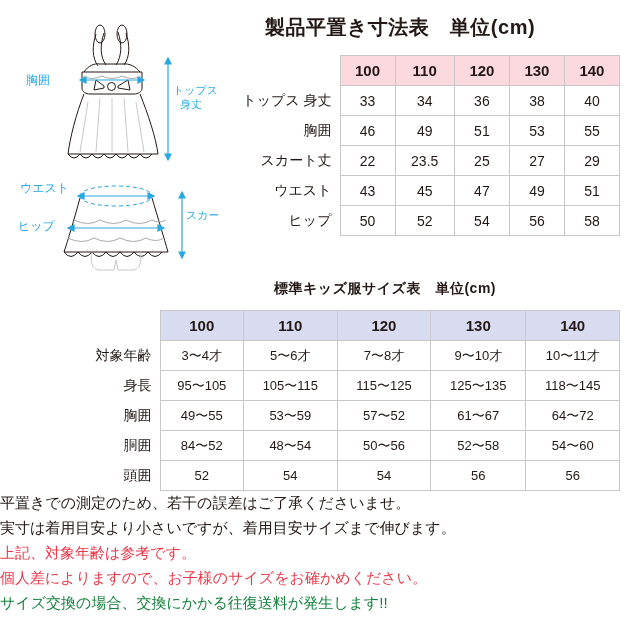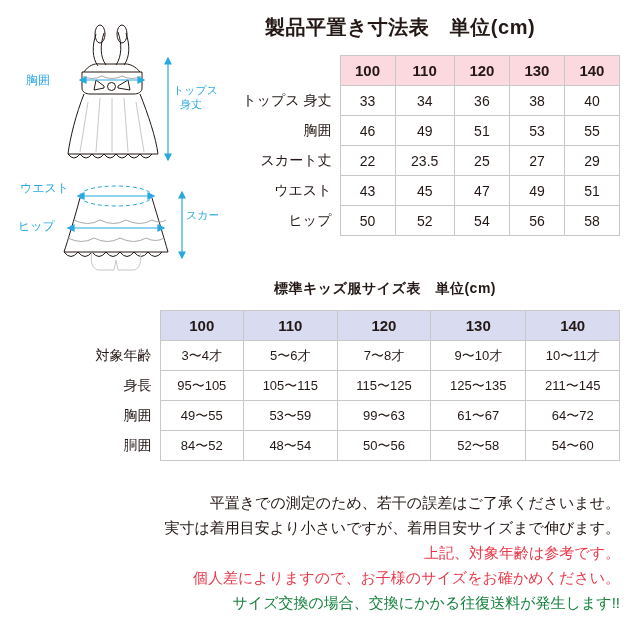--- a/index.html
+++ b/index.html
@@ -116,21 +116,21 @@
     white-space: nowrap;
   }
   .tbl2 col.lbl { width: 88px; }
 
   
   .notes {
     position: absolute;
     left: 0;
     top: 490px;
     width: 620px;
-    text-align: right;
+    text-align: left;
     line-height: 25px;
     font-size: 15px;
   }
   .note-dark { color: #231815; }
   .note-red { color: #e8394a; }
   .note-gray { color: #15803d; }
 </style>
 </head>
 <body>
 
@@ -309,37 +309,45 @@
         <td>7〜8才</td>
         <td>9〜10才</td>
         <td>10〜11才</td>
       </tr>
       <tr>
         <td class="rowhead">身長</td>
         <td>95〜105</td>
         <td>105〜115</td>
         <td>115〜125</td>
         <td>125〜135</td>
-        <td>211〜145</td>
+        <td>118〜145</td>
       </tr>
       <tr>
         <td class="rowhead">胸囲</td>
         <td>49〜55</td>
         <td>53〜59</td>
-        <td>99〜63</td>
+        <td>57〜52</td>
         <td>61〜67</td>
         <td>64〜72</td>
       </tr>
       <tr>
         <td class="rowhead">胴囲</td>
         <td>84〜52</td>
         <td>48〜54</td>
         <td>50〜56</td>
         <td>52〜58</td>
         <td>54〜60</td>
+      </tr>
+      <tr>
+        <td class="rowhead">頭囲</td>
+        <td>52</td>
+        <td>54</td>
+        <td>54</td>
+        <td>56</td>
+        <td>56</td>
       </tr>
     </tbody>
   </table>
 
   <div class="notes">
     <div class="note-dark">平置きでの測定のため、若干の誤差はご了承くださいませ。</div>
     <div class="note-dark">実寸は着用目安より小さいですが、着用目安サイズまで伸びます。</div>
     <div class="note-red">上記、対象年齢は参考です。</div>
     <div class="note-red">個人差によりますので、お子様のサイズをお確かめください。</div>
     <div class="note-gray">サイズ交換の場合、交換にかかる往復送料が発生します!!</div>

